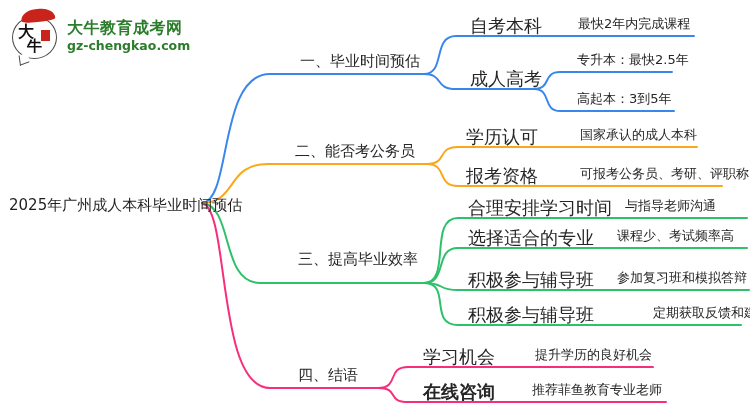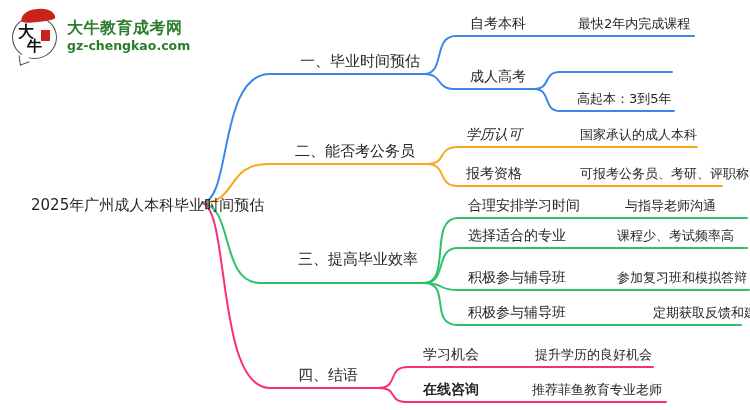--- a/index.html
+++ b/index.html
@@ -2,23 +2,23 @@
 <html><head>
 <meta charset="utf-8">
 <style>
   html,body{margin:0;padding:0;background:#fff;}
   .stage{
     position:relative;width:750px;height:410px;background:#ffffff;
     font-family:"DejaVu Sans","Liberation Sans",sans-serif;overflow:hidden;
   }
   svg.links{position:absolute;left:0;top:0;}
   .t{position:absolute;color:#262626;white-space:nowrap;line-height:1.25;}
-  .root{font-size:15px;color:#1f1f1f;margin-left:22px;}
+  .root{font-size:15px;color:#1f1f1f;}
   .blabel{font-size:15px;}
-  .node{font-size:14px;}
+  .node{font-size:18px;}
   .leaf{font-size:13px;}
   
   .logo{position:absolute;left:10px;top:8px;display:flex;align-items:center;gap:7px;}
   .logo-icon{position:relative;width:50px;height:56px;flex:0 0 auto;}
   .bubble{position:absolute;left:2px;top:8px;width:43px;height:41px;background:#fff;
           border:1.5px solid #4a4a4a;border-radius:50%;}
   .bubble-tail{position:absolute;left:9px;top:46px;width:9px;height:9px;background:#fff;
           border-left:1.5px solid #4a4a4a;border-bottom:1.5px solid #4a4a4a;
           transform:rotate(-20deg) skew(-12deg);}
   .cap{position:absolute;left:11px;top:1px;width:34px;height:13px;background:#c9241c;
@@ -79,24 +79,25 @@
       <div class="logo-domain">gz-chengkao.com</div>
     </div>
   </div>
 
   <div class="t root" style="left:9px;top:196px;">2025年广州成人本科毕业时间预估</div>
 
   <div class="t blabel" style="left:300px;top:52px;">一、毕业时间预估</div>
   <div class="t node" style="left:470px;top:15px;">自考本科</div>
   <div class="t leaf" style="left:578px;top:16px;">最快2年内完成课程</div>
   <div class="t node" style="left:470px;top:68px;">成人高考</div>
+  <div class="t leaf" style="left:577px;top:52px;">专升本：最快2.5年</div>
   <div class="t leaf" style="left:577px;top:91px;">高起本：3到5年</div>
 
   <div class="t blabel" style="left:295px;top:142px;">二、能否考公务员</div>
-  <div class="t node" style="left:466px;top:126px;font-style:italic;">学历认可</div>
+  <div class="t node" style="left:466px;top:126px;">学历认可</div>
   <div class="t leaf" style="left:580px;top:127px;">国家承认的成人本科</div>
   <div class="t node" style="left:466px;top:165px;">报考资格</div>
   <div class="t leaf" style="left:580px;top:166px;">可报考公务员、考研、评职称</div>
 
   <div class="t blabel" style="left:298px;top:250px;">三、提高毕业效率</div>
   <div class="t node" style="left:468px;top:197px;">合理安排学习时间</div>
   <div class="t leaf" style="left:625px;top:198px;">与指导老师沟通</div>
   <div class="t node" style="left:468px;top:227px;">选择适合的专业</div>
   <div class="t leaf" style="left:617px;top:228px;">课程少、考试频率高</div>
   <div class="t node" style="left:468px;top:269px;">积极参与辅导班</div>

